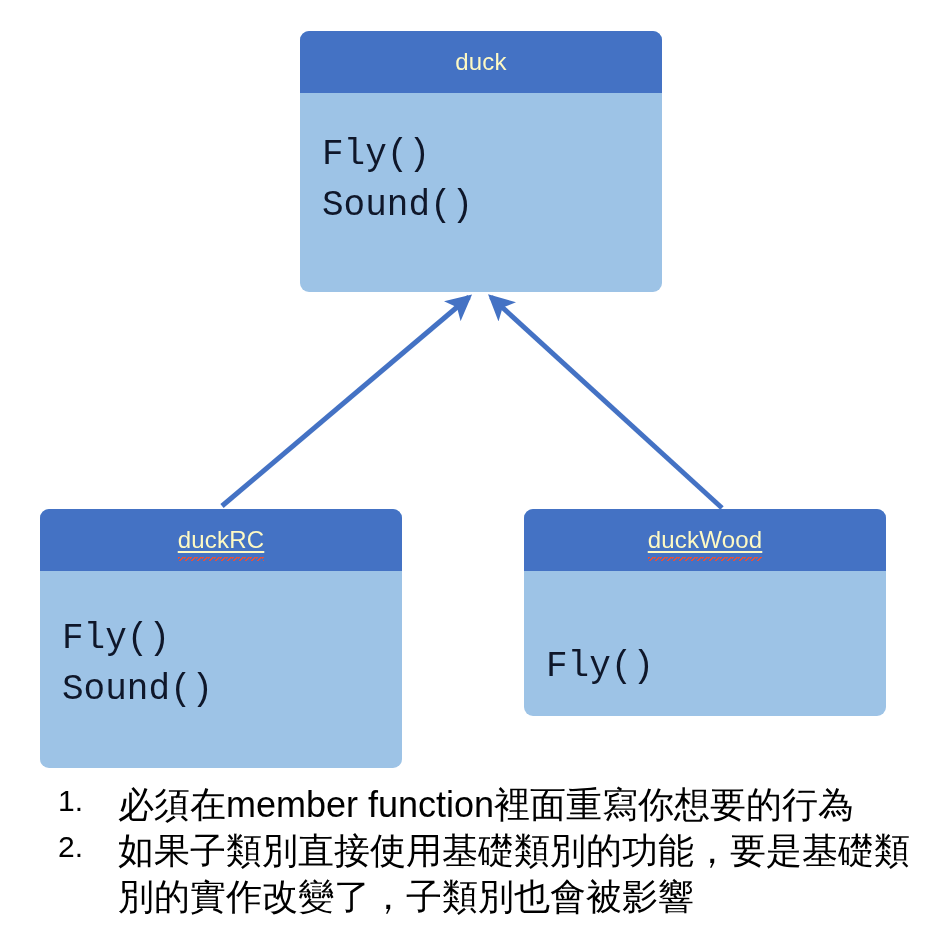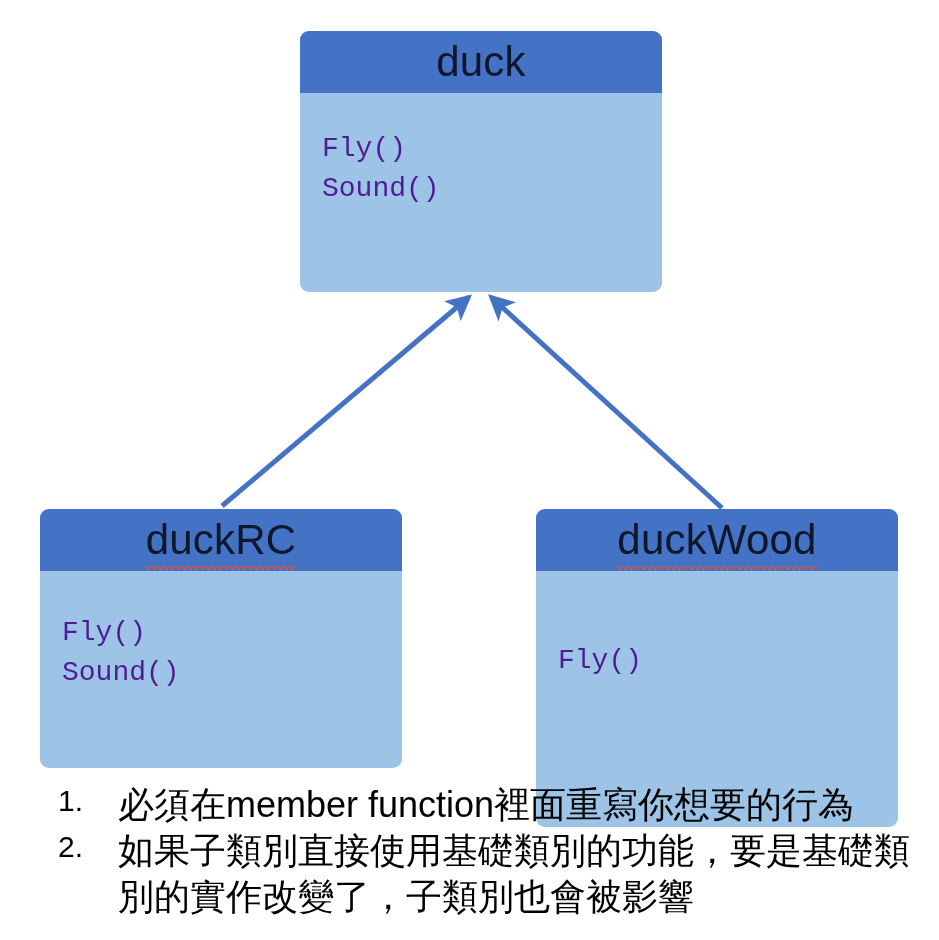--- a/index.html
+++ b/index.html
@@ -44,30 +44,31 @@
   }
   .class-header {
     height: 62px;
     background: #4472C4;
     display: flex;
     align-items: center;
     justify-content: center;
     box-sizing: border-box;
   }
   .class-title {
-    color: #0f172a;
+    color: #fef9c3;
     font-family: "Liberation Sans", sans-serif;
-    font-size: 42px;
+    font-size: 24px;
     line-height: 1;
     letter-spacing: 0.2px;
     white-space: nowrap;
     position: relative;
     text-align: center;
   }
   .class-title.underlined {
+    text-decoration: underline;
     text-decoration-thickness: 2px;
     text-underline-offset: 3px;
   }
   
   .class-title.misspelled::after {
     content: "";
     position: absolute;
     left: 0;
     right: 0;
     bottom: -9px;
@@ -84,23 +85,23 @@
   .class-body {
     padding-left: 22px;
     box-sizing: border-box;
   }
   .method-list {
     margin: 0;
     padding: 0;
     list-style: none;
   }
   .method-item {
-    color: #4c1d95;
+    color: #0f172a;
     font-family: "Liberation Mono", monospace;
-    font-size: 28px;
+    font-size: 36px;
     line-height: 1.42;
     white-space: pre;
   }
 
   
   #box-duck {
     left: 300px;
     top: 31px;
     width: 362px;
     height: 261px;
@@ -109,24 +110,24 @@
 
   #box-duckrc {
     left: 40px;
     top: 509px;
     width: 362px;
     height: 259px;
   }
   #box-duckrc .class-body { padding-top: 42px; }
 
   #box-duckwood {
-    left: 536px;
+    left: 524px;
     top: 509px;
     width: 362px;
-    height: 318px;
+    height: 207px;
   }
   #box-duckwood .class-body { padding-top: 70px; }
 
   
   #notes {
     position: absolute;
     left: 40px;
     top: 782px;
     width: 880px;
   }

